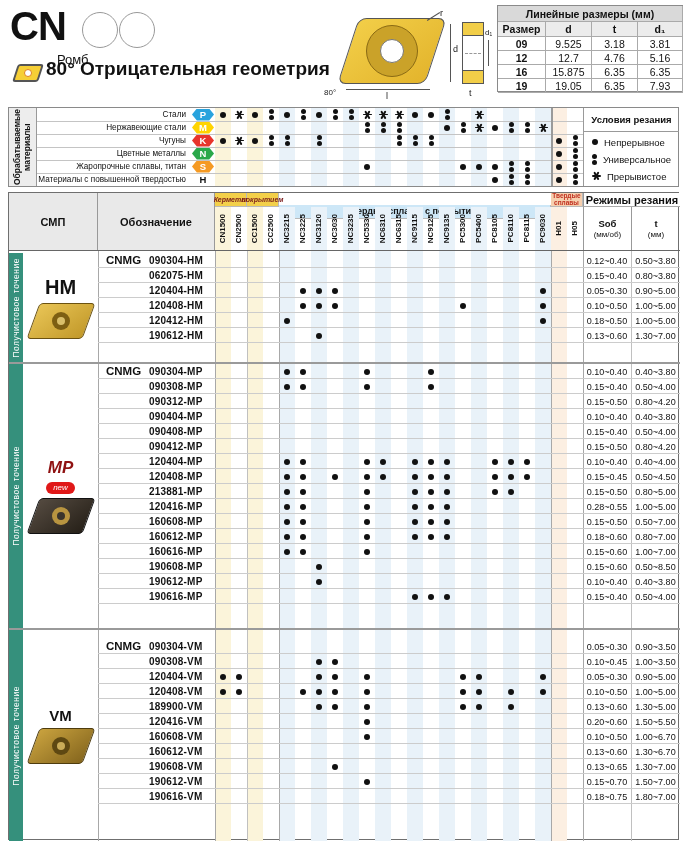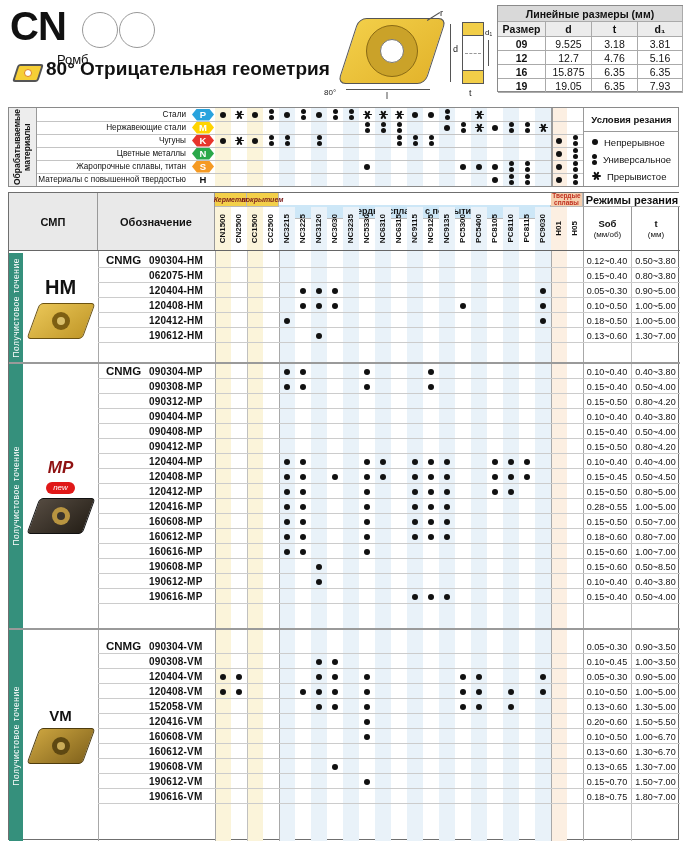--- a/index.html
+++ b/index.html
@@ -715,21 +715,21 @@
         <span class="dot" style="left: 314px;"></span>
         <span class="dot" style="left: 330px;"></span>
         <span class="dot" style="left: 346px;"></span>
         <span class="dot" style="left: 394px;"></span>
         <span class="dot" style="left: 410px;"></span>
         <span class="dot" style="left: 426px;"></span>
         <div class="rcell" style="position: absolute; left: 485px; top: 0px; width: 48px; height: 15px;">0.15~0.45</div>
         <div class="rcell" style="position: absolute; left: 533px; top: 0px; width: 49px; height: 15px;">0.50~4.50</div>
       </div>
       <div class="row" style="position: absolute; left: 89px; top: 291px; width: 582px; height: 15px;">
-        <span class="code">120412-MP</span>
+        <span class="code">213881-MP</span>
         <span class="dot" style="left: 186px;"></span>
         <span class="dot" style="left: 202px;"></span>
         <span class="dot" style="left: 266px;"></span>
         <span class="dot" style="left: 314px;"></span>
         <span class="dot" style="left: 330px;"></span>
         <span class="dot" style="left: 346px;"></span>
         <span class="dot" style="left: 394px;"></span>
         <span class="dot" style="left: 410px;"></span>
         <div class="rcell" style="position: absolute; left: 485px; top: 0px; width: 48px; height: 15px;">0.15~0.50</div>
         <div class="rcell" style="position: absolute; left: 533px; top: 0px; width: 49px; height: 15px;">0.80~5.00</div>
@@ -841,21 +841,21 @@
         <span class="dot" style="left: 234px;"></span>
         <span class="dot" style="left: 266px;"></span>
         <span class="dot" style="left: 362px;"></span>
         <span class="dot" style="left: 378px;"></span>
         <span class="dot" style="left: 410px;"></span>
         <span class="dot" style="left: 442px;"></span>
         <div class="rcell" style="position: absolute; left: 485px; top: 0px; width: 48px; height: 15px;">0.10~0.50</div>
         <div class="rcell" style="position: absolute; left: 533px; top: 0px; width: 49px; height: 15px;">1.00~5.00</div>
       </div>
       <div class="row" style="position: absolute; left: 89px; top: 506px; width: 582px; height: 15px;">
-        <span class="code">152058-VM</span>
+        <span class="code">189900-VM</span>
         <span class="dot" style="left: 218px;"></span>
         <span class="dot" style="left: 234px;"></span>
         <span class="dot" style="left: 266px;"></span>
         <span class="dot" style="left: 362px;"></span>
         <span class="dot" style="left: 378px;"></span>
         <span class="dot" style="left: 410px;"></span>
         <div class="rcell" style="position: absolute; left: 485px; top: 0px; width: 48px; height: 15px;">0.13~0.60</div>
         <div class="rcell" style="position: absolute; left: 533px; top: 0px; width: 49px; height: 15px;">1.30~5.00</div>
       </div>
       <div class="row" style="position: absolute; left: 89px; top: 521px; width: 582px; height: 15px;">

